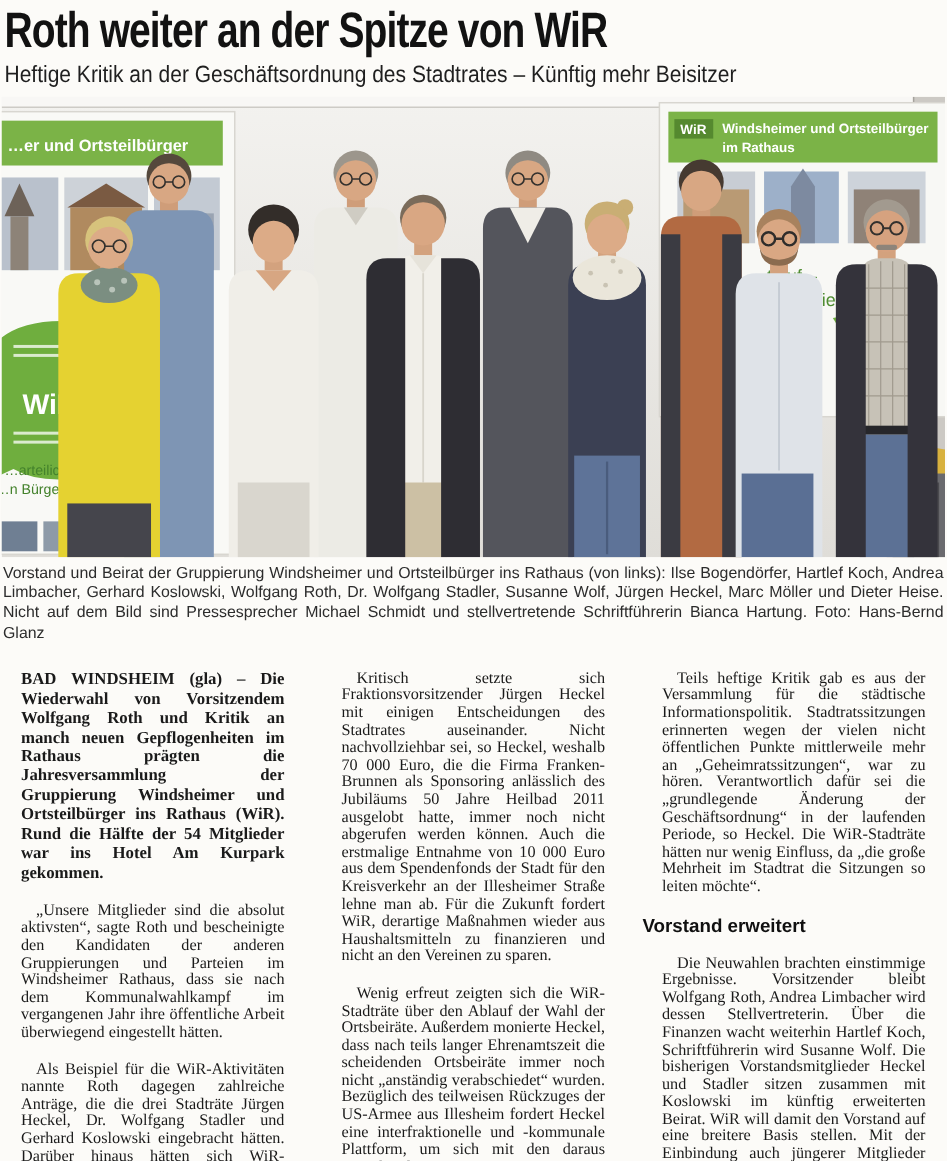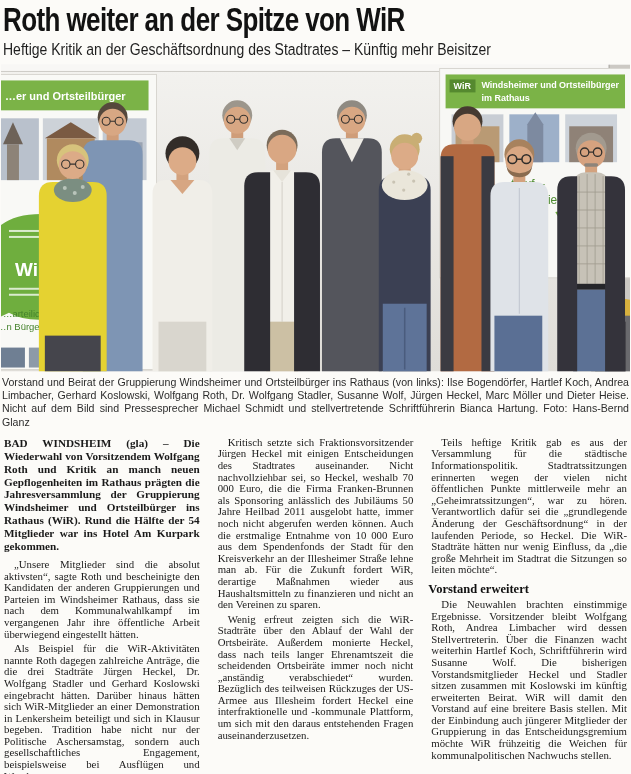--- a/index.html
+++ b/index.html
@@ -24,28 +24,28 @@
   p.caption{
     margin:4px 1px 4px 1px;font-size:10.6px;line-height:13.2px;
     text-align:justify;color:#2c2c2c;
   }
   .columns{
     margin-top:5px;display:grid;grid-template-columns:1fr 1fr 1fr;
     column-gap:12px;height:353px;overflow:hidden;
   }
   .col p{
     font-family:"Liberation Serif",serif;font-size:10.8px;line-height:11.6px;
-    text-align:justify;margin:3px;color:#1a1a1a;
+    text-align:justify;margin:13px;color:#1a1a1a;
     hyphens:auto;-webkit-hyphens:auto;overflow-wrap:break-word;
   }
   .col p.lead{font-weight:700;font-size:11.2px;line-height:12.9px;margin-bottom:6px;}
   .col p.indent{text-indent:10px;}
   h3.subhead{
     margin:7px 0 3px 0;font-size:12.5px;line-height:13px;font-weight:700;color:#101010;
-    font-family:Liberation Serif, serif;
+    font-family:Liberation Sans, sans-serif;
   }
 </style>
 </head>
 <body>
 
 <div class="page">
 
   <h1 class="headline">Roth weiter an der Spitze von WiR</h1>
   <h2 class="subheadline">Heftige Kritik an der Geschäftsordnung des Stadtrates – Künftig mehr Beisitzer</h2>
 

